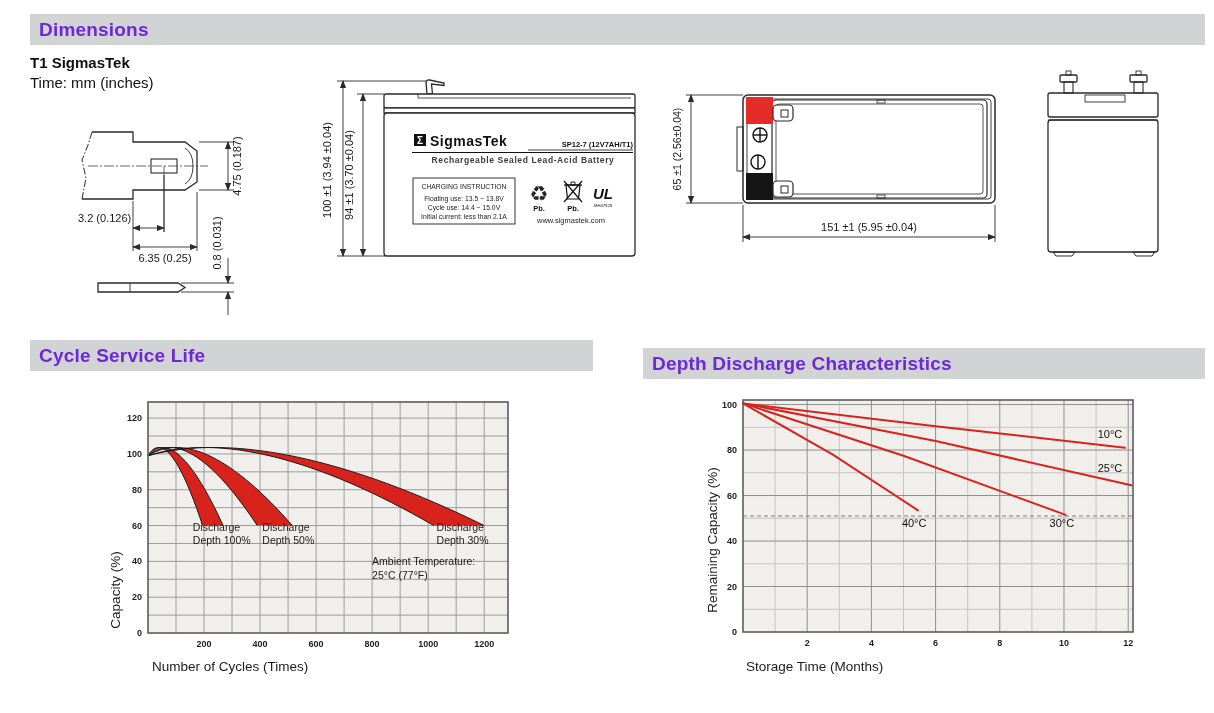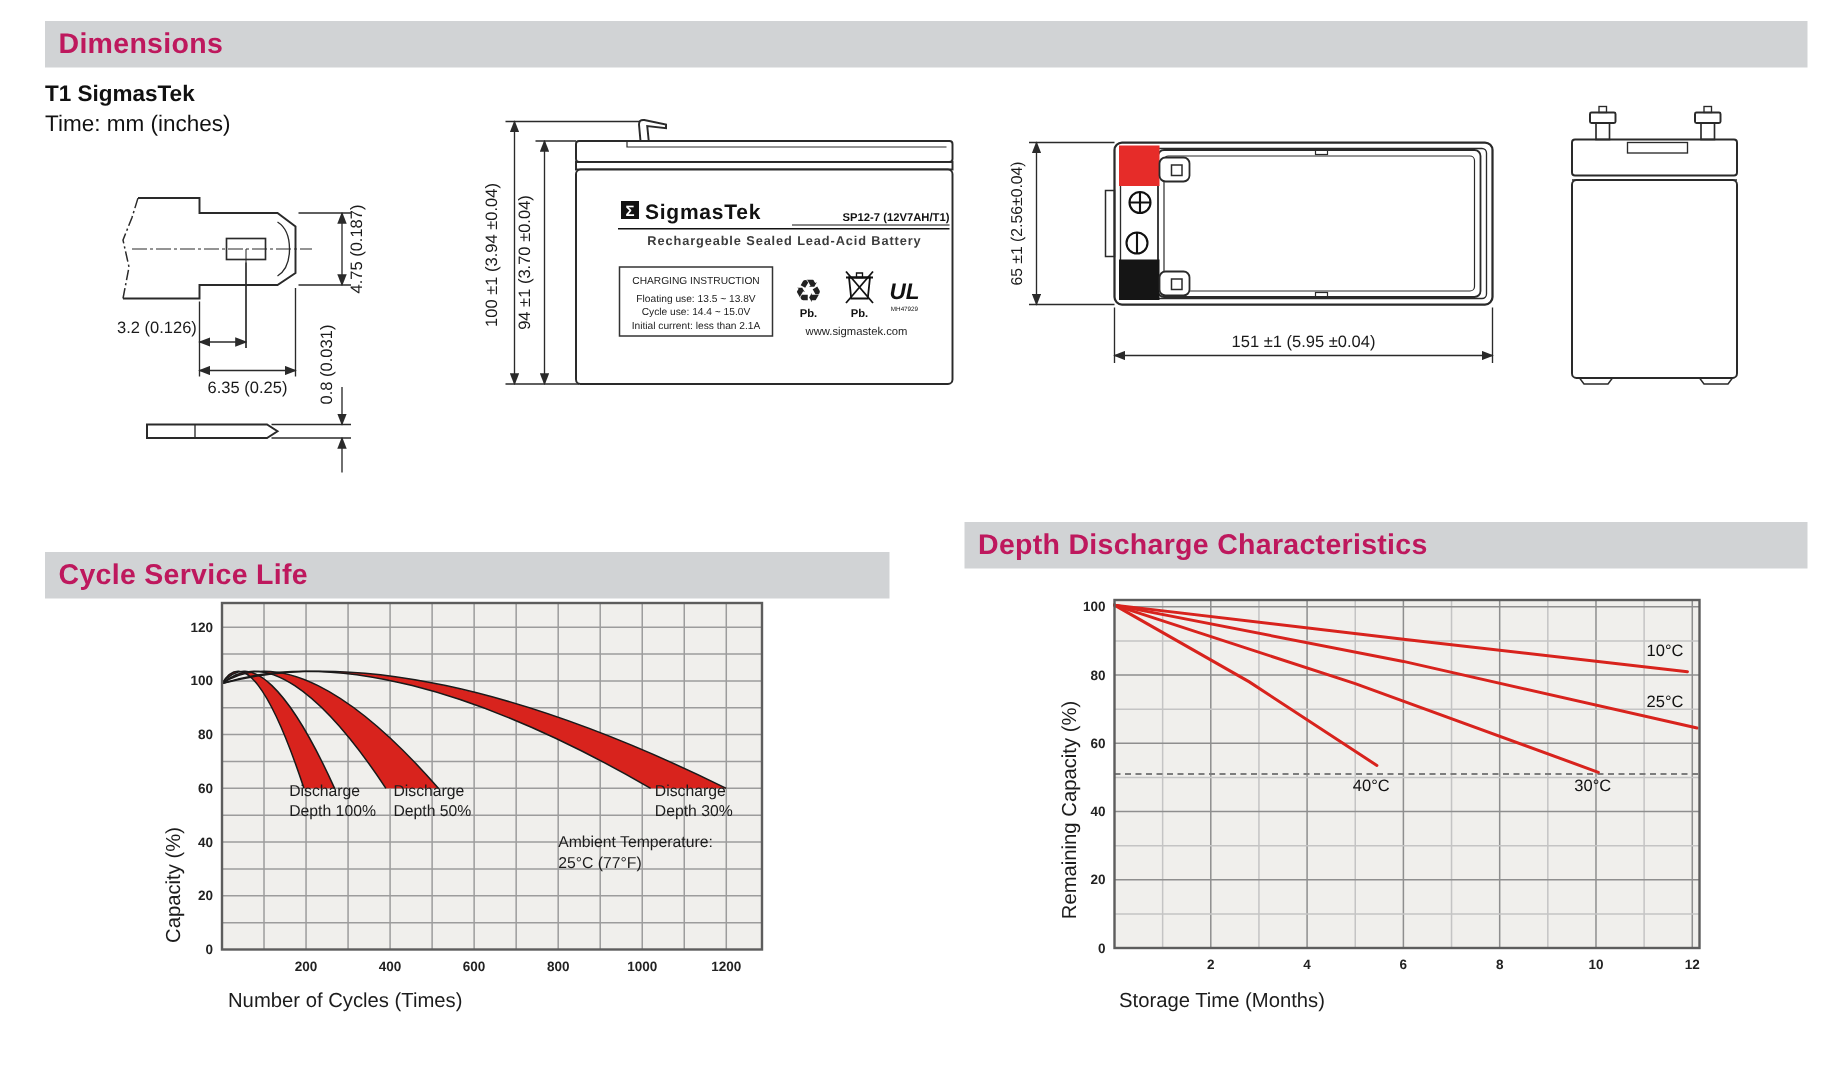--- a/index.html
+++ b/index.html
@@ -3,25 +3,25 @@
 <meta charset="utf-8">
 <style>
   html,body{margin:0;padding:0;}
   body{
     width:1214px;height:713px;position:relative;background:#ffffff;
     font-family:"Liberation Sans", sans-serif;color:#111;overflow:hidden;
   }
   .section-bar{
     position:absolute;height:31px;background:#d1d3d5;
     display:flex;align-items:center;box-sizing:border-box;
-    padding-left:9px;font-weight:bold;font-size:19px;color:#be185d;
+    padding-left:9px;font-weight:bold;font-size:19px;color:#6d28d9;
     letter-spacing:0.2px;
   }
   #bar-dimensions{left:30px;top:14px;width:1175px;}
-  #bar-cycle{left:30px;top:368px;width:563px;align-items:center;}
+  #bar-cycle{left:30px;top:340px;width:563px;align-items:center;}
   #bar-self{left:643px;top:348px;width:562px;}
   #terminal-heading{position:absolute;left:30px;top:54px;font-size:15px;font-weight:bold;}
   #unit-note{position:absolute;left:30px;top:74px;font-size:15px;}
   .drawing{position:absolute;}
   #svg-terminal{left:55px;top:100px;}
   #svg-front{left:315px;top:70px;}
   #svg-top{left:670px;top:70px;}
   #svg-end{left:1030px;top:60px;}
   #cycle-svg{left:100px;top:390px;}
   #self-svg{left:700px;top:390px;}

